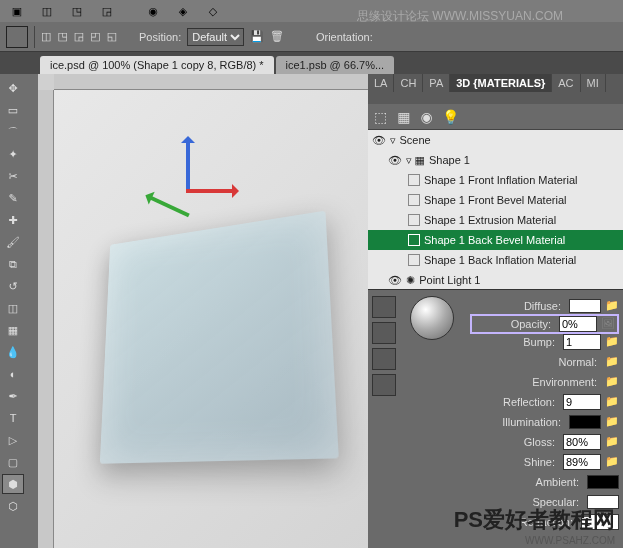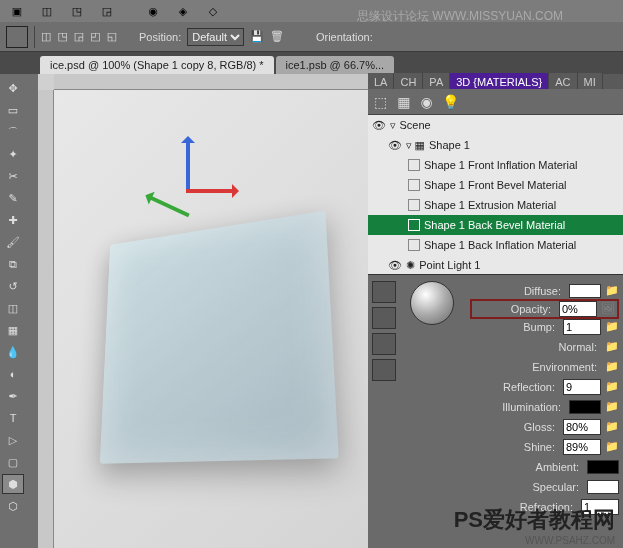--- a/index.html
+++ b/index.html
@@ -23,44 +23,44 @@
 .icecube { width: 280px; height: 300px; position: relative; }
 .cube3d { position: absolute; top: 50px; left: 20px; width: 240px; height: 240px; background: linear-gradient(145deg, rgba(200,220,225,0.9), rgba(160,180,190,0.85)); border-radius: 4px; transform: perspective(600px) rotateX(15deg) rotateY(-20deg); box-shadow: inset 0 0 40px rgba(255,255,255,0.4), 0 10px 30px rgba(0,0,0,0.3); }
 .axis { position: absolute; top: 20px; left: 115px; }
 .axis .y { width: 4px; height: 50px; background: #3868d8; position: absolute; left: 0; top: -50px; }
 .axis .y:before { content:''; position:absolute; top:-10px; left:-5px; border:7px solid transparent; border-bottom-color:#3868d8; }
 .axis .x { width: 50px; height: 4px; background: #d83838; position: absolute; left: 0; top: 0; }
 .axis .x:before { content:''; position:absolute; right:-10px; top:-5px; border:7px solid transparent; border-left-color:#d83838; }
 .axis .z { width: 45px; height: 4px; background: #38a838; position: absolute; left: -40px; top: 15px; transform: rotate(25deg); }
 .axis .z:before { content:''; position:absolute; left:-10px; top:-5px; border:7px solid transparent; border-right-color:#38a838; }
 .panels { width: 255px; background: #6a6a6a; display: flex; flex-direction: column; }
-.panel-tabs { display: flex; background: #5a5a5a; height: 15px; align-items: center; font-size: 10px; }
+.panel-tabs { display: flex; background: #5a5a5a; height: 30px; align-items: flex-start; font-size: 10px; }
 .ptab { padding: 3px 6px; background: #5a5a5a; color: #ccc; cursor: pointer; border-right:1px solid #444; }
-.ptab.active { background: #4c1d95; color: #fff; font-weight: normal; }
+.ptab.active { background: #404040; color: #fff; font-weight: bold; }
 .panel-toolbar { background: #6a6a6a; height: 26px; display: flex; align-items: center; padding: 0 6px; gap: 10px; border-bottom: 1px solid #444; }
 .panel-toolbar span { color: #ddd; font-size: 14px; }
 .scene-tree { background: #e8e8e8; height: 160px; overflow-y: auto; border-bottom: 1px solid #333; }
 .tree-row { display: flex; align-items: center; height: 20px; padding: 0 4px; gap: 4px; font-size: 11px; color: #222; cursor: pointer; }
 .tree-row.lvl1 { padding-left: 20px; }
 .tree-row.lvl2 { padding-left: 40px; }
 .tree-row.selected { background: #15803d; color: #fff; }
 .eye { width: 14px; text-align: center; }
 .sq { width: 12px; height: 12px; border: 1px solid #888; display: inline-block; }
 .mat-props { flex: 1; background: #6a6a6a; display: flex; padding: 6px 4px; gap: 12px; }
 .mat-left { width: 26px; display: flex; flex-direction: column; gap: 4px; }
 .mat-left .mini { width: 24px; height: 22px; background: #5a5a5a; border: 1px solid #333; }
 .mat-preview { width: 48px; }
 .mat-ball { width: 44px; height: 44px; border-radius: 50%; background: radial-gradient(circle at 35% 30%, #fff, #aaa 50%, #666); border: 1px solid #333; }
 .mat-fields { flex: 1; }
 .prop-row { display: flex; align-items: center; height: 20px; gap: 4px; justify-content: flex-end; }
 .prop-row label { color: #ddd; text-align: right; flex: 1; padding-right: 4px; }
 .prop-row input { width: 38px; height: 16px; background: #fff; border: 1px solid #333; padding: 0 2px; font-size: 11px; }
 .swatch { width: 32px; height: 14px; border: 1px solid #333; background: #fff; }
 .folder-icon { width: 14px; height: 14px; color: #888; }
-.hl-red { border: 2px solid #7f1d1d; padding: 1px 2px; margin: -2px 0; }
+.hl-red { border: 2px solid #c4b5fd; padding: 1px 2px; margin: -2px 0; }
 .watermark { position: absolute; color: rgba(120,120,120,0.6); font-size: 12px; pointer-events: none; }
 .wm1 { top: 8px; right: 60px; color: rgba(200,200,200,0.6); }
 </style>
 </head>
 <body>
 
 <div class="menubar">
   <span class="icon-btn">▣</span>
   <span class="icon-btn">◫</span>
   <span class="icon-btn">◳</span>

